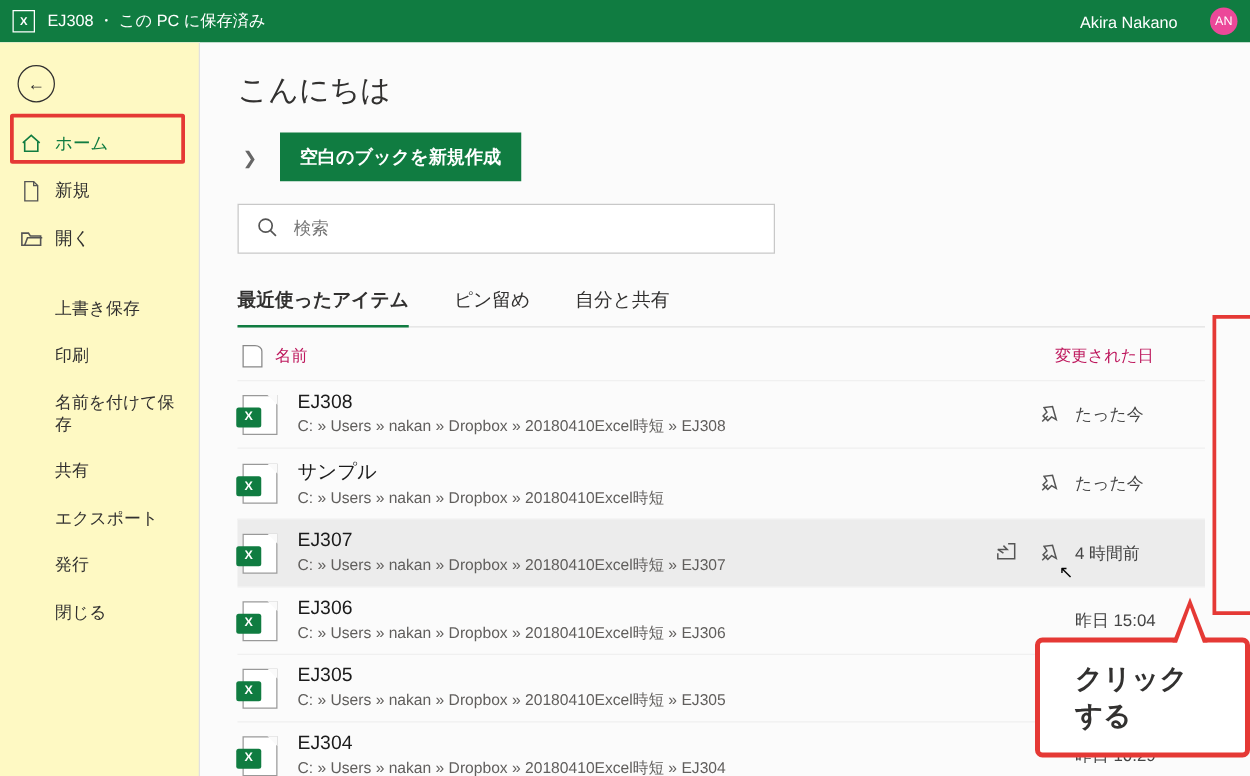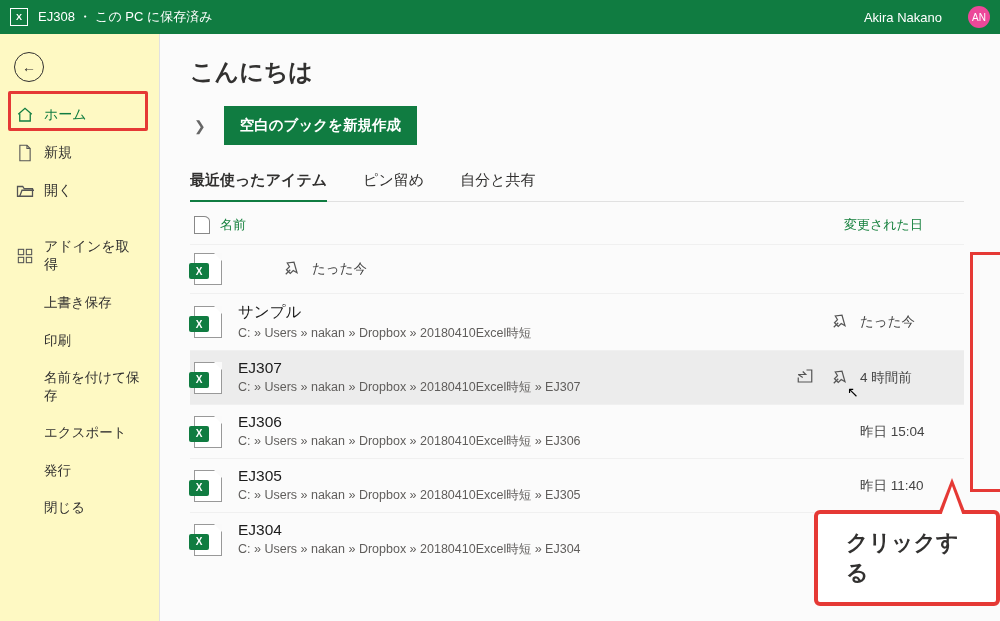--- a/index.html
+++ b/index.html
@@ -81,21 +81,21 @@
   .nav-icon { width: 18px; display: inline-flex; justify-content: center; color:#323130;}
   .nav-home .nav-icon { color:#107c41; }
   .content {
     flex: 1;
     padding: 22px 36px 0 30px;
     position: relative;
     overflow: hidden;
   }
   h1 {
     font-size: 24px;
-    font-weight: 700;
+    font-weight: 400;
     margin-bottom: 18px;
   }
   .new-row { display: flex; align-items: center; gap: 14px; margin-bottom: 18px;}
   .chev { color:#666; padding:0 4px;}
   .new-blank-btn {
     background: #107c41;
     color: #fff;
     padding: 10px 16px;
     border: none;
     font-size: 14.5px;
@@ -123,21 +123,21 @@
     color: #323130;
   }
   .tab.active {
     font-weight: 700;
     border-bottom: 2.5px solid #107c41;
     margin-bottom: -1px;
   }
   .list-header {
     display: flex;
     padding: 10px 0 10px 4px;
-    color: #15803d;
+    color: #be185d;
     font-size: 13px;
   }
   .col-name { flex: 1; display:flex; gap:10px; align-items:center;}
   .col-date { width: 120px; text-align: left;}
   .doc-icon {
     width: 16px; height: 18px; border: 1.2px solid #888; border-top-right-radius: 6px 5px;
     position: relative;
     background: #fff;
   }
   .item {
@@ -173,21 +173,21 @@
     position:absolute;
     border: 3px solid #e53935;
     left: 810px;
     top: 218px;
     width: 52px;
     height: 240px;
     pointer-events:none;
   }
   .callout {
     position:absolute;
-    left: 654px;
+    left: 668px;
     top: 476px;
     background:#fff;
     border: 4px solid #e53935;
     border-radius: 6px;
     padding: 14px 28px;
     font-size: 22px;
     font-weight: 600;
     pointer-events:none;
   }
   .callout::before {
@@ -252,39 +252,31 @@
     <div class="nav-item">
       <span class="nav-icon">
         <svg width="18" height="14" viewBox="0 0 24 18" fill="none" stroke="#555" stroke-width="1.7">
             <path d="M2 3h7l2 3h11v10H2z"></path>
             <path d="M5 16 8 8h16"></path>
           </svg>
       </span>
       <span>開く</span>
     </div>
     <div style="height:18px"></div>
-    <div class="nav-item">
-      <span class="nav-icon">
-        <svg width="16" height="16" viewBox="0 0 24 24" fill="none" stroke="#555" stroke-width="1.6">
-            <rect x="2" y="2" width="8" height="8"></rect>
-            <rect x="14" y="2" width="8" height="8"></rect>
-            <rect x="2" y="14" width="8" height="8"></rect>
-            <rect x="14" y="14" width="8" height="8"></rect>
-          </svg>
-      </span>
-      <span>アドインを取得</span>
-    </div>
     <div class="nav-item nav-sub">
         <span>上書き保存</span>
       </div>
     <div class="nav-item nav-sub">
         <span>印刷</span>
       </div>
     <div class="nav-item nav-sub">
         <span>名前を付けて保存</span>
+      </div>
+    <div class="nav-item nav-sub">
+        <span>共有</span>
       </div>
     <div class="nav-item nav-sub">
         <span>エクスポート</span>
       </div>
     <div class="nav-item nav-sub">
         <span>発行</span>
       </div>
     <div class="nav-item nav-sub">
         <span>閉じる</span>
       </div>
@@ -294,39 +286,52 @@
   </div>
 
   <div class="content">
     <h1>こんにちは</h1>
 
     <div class="new-row">
       <span class="chev">❯</span>
       <button class="new-blank-btn">空白のブックを新規作成</button>
     </div>
 
+    <div class="search-box">
+      <span class="mag">
+        <svg width="18" height="18" viewBox="0 0 24 24" fill="none" stroke="#555" stroke-width="1.8">
+            <circle cx="10" cy="10" r="7"></circle>
+            <path d="m21 21-6-6"></path>
+          </svg>
+      </span>
+      <span class="search-box-text">検索</span>
+    </div>
 
     <div class="tabs">
       <div class="tab active">最近使ったアイテム</div>
       <div class="tab">ピン留め</div>
       <div class="tab">自分と共有</div>
     </div>
 
     <div class="list-header">
       <div class="col-name">
         <span class="doc-icon"></span>
         <span>名前</span>
       </div>
       <div class="col-date">変更された日</div>
     </div>
 
     <div id="recent-list">
         <div class="item">
           <div class="file-icon">
             <span class="file-badge">X</span>
+          </div>
+          <div class="file-text">
+            <div class="file-name">EJ308</div>
+            <div class="file-path">C: » Users » nakan » Dropbox » 20180410Excel時短 » EJ308</div>
           </div>
           <div class="item-actions">
             <span class="pin-icon" style="position:relative">
               <svg width="18" height="18" viewBox="0 0 24 24" fill="none" stroke="#555" stroke-width="1.6">
                 <path d="m7 4 3 5-4 4 5 5 4-4 5 3L16 3z"></path>
                 <path d="m11 13-6 6"></path>
               </svg>
             </span>
           </div>
           <div class="item-date">たった今</div>

